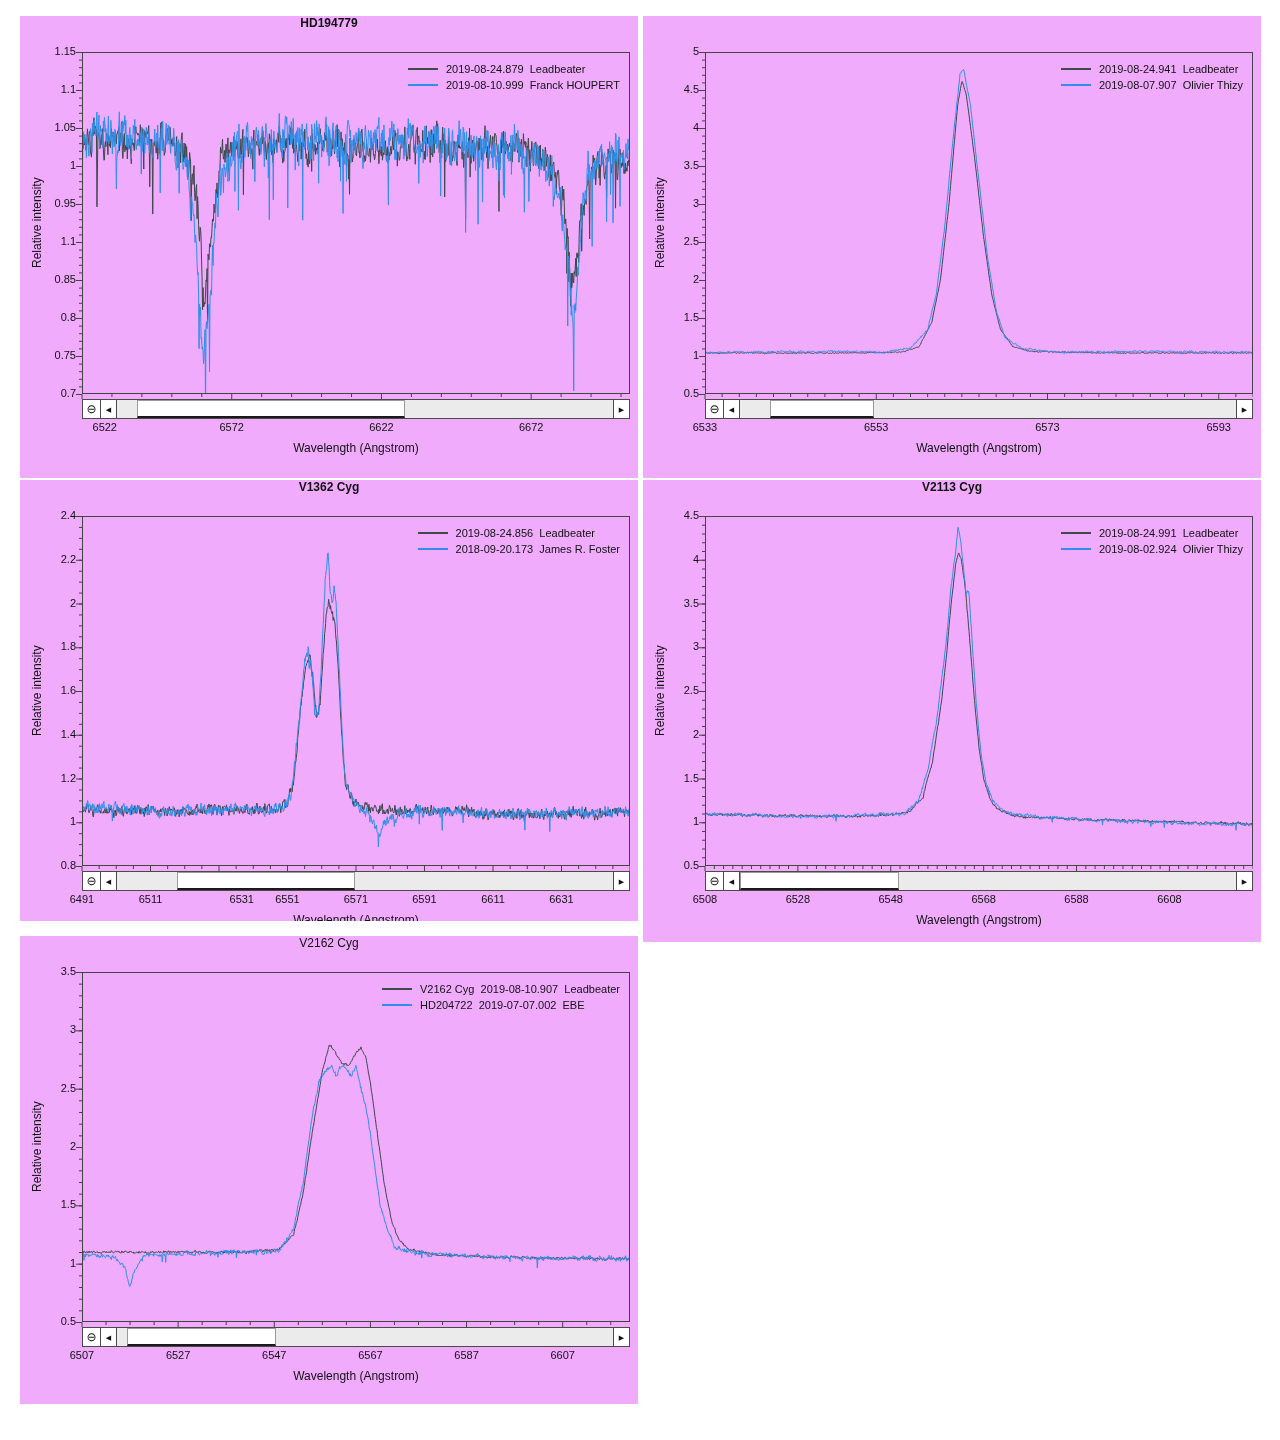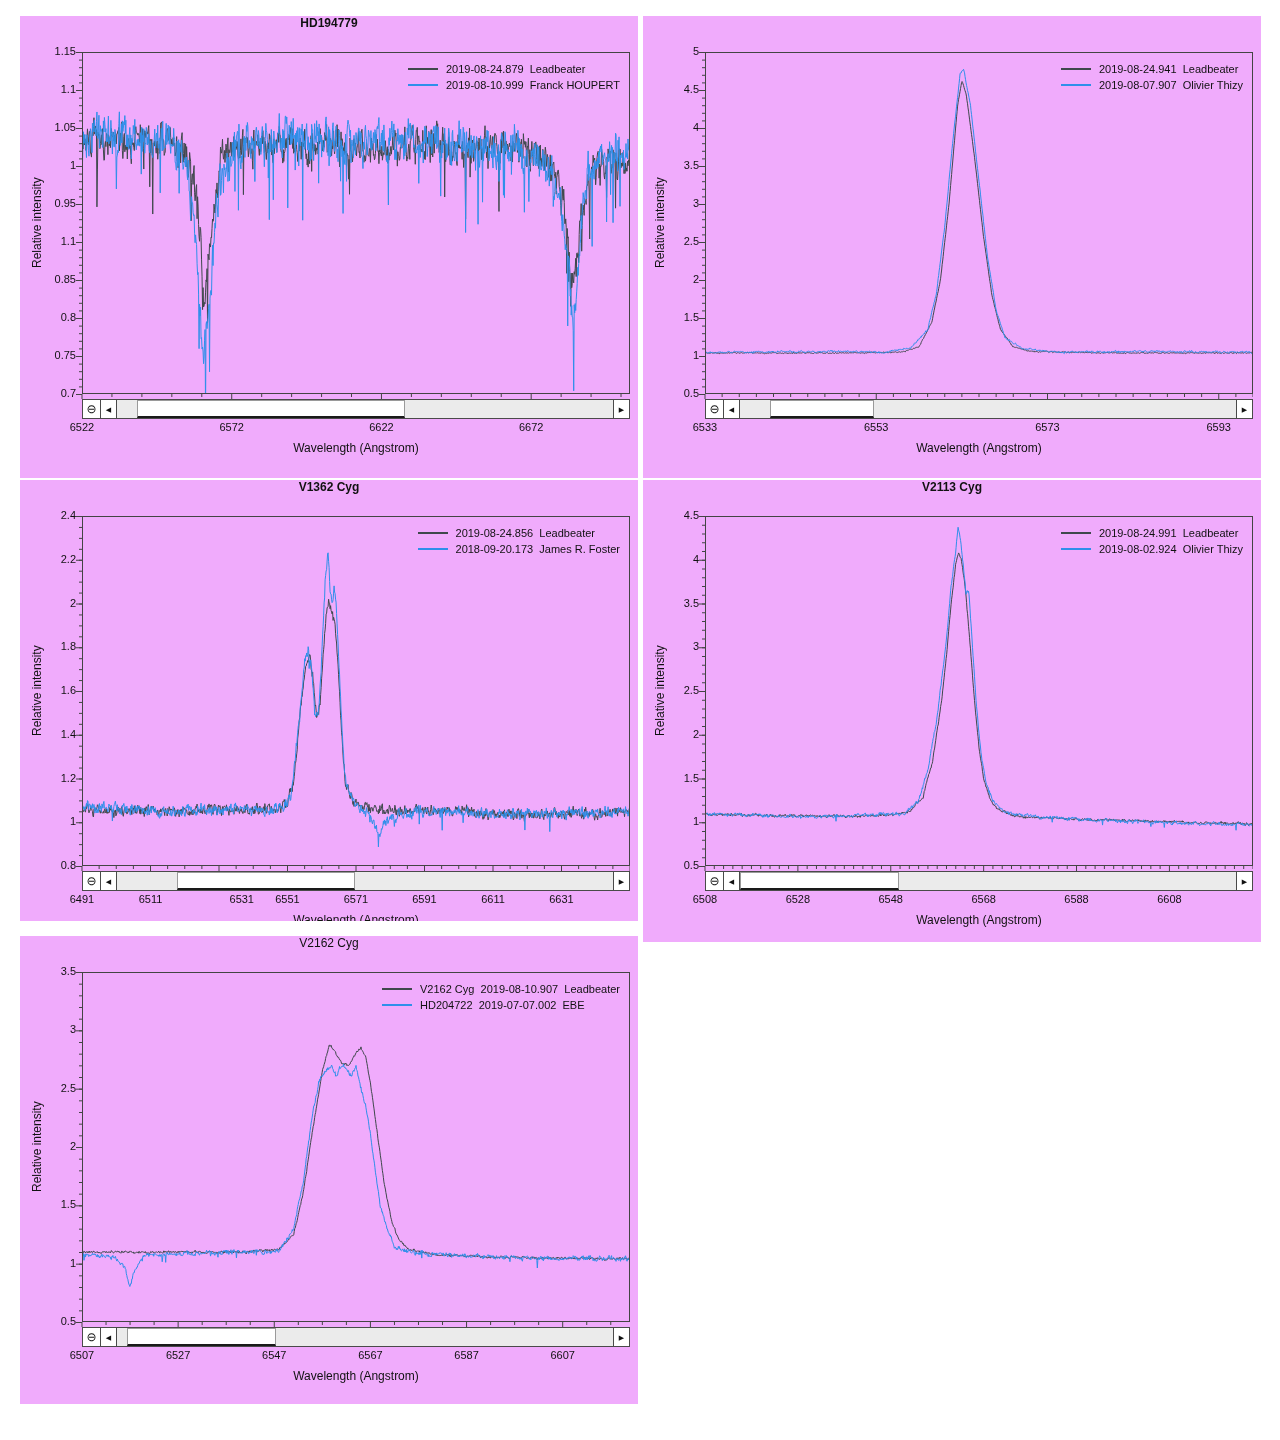--- a/index.html
+++ b/index.html
@@ -147,21 +147,21 @@
         <button class="sb-btn sb-arrow">
           <span>◀</span>
         </button>
         <div class="sb-track">
           <div class="sb-thumb" style="left: 4%; width: 54%;"></div>
         </div>
         <button class="sb-btn sb-arrow sb-right">
           <span>▶</span>
         </button>
       </div>
-      <div class="xtick" style="left: 27px; top: 405px;">6522</div>
+      <div class="xtick" style="left: 27px; top: 405px; text-align: right;">6522</div>
       <div class="xtick" style="left: 176.727px; top: 405px;">6572</div>
       <div class="xtick" style="left: 326.454px; top: 405px;">6622</div>
       <div class="xtick" style="left: 476.18px; top: 405px;">6672</div>
       <div class="xlabel" style="left: 62px; top: 425px; width: 548px;">Wavelength (Angstrom)</div>
     </div>
     <div class="panel" style="left: 643px; top: 16px; width: 618px; height: 462px;">
       <div class="ylabel" style="left: 10px; top: 36px; height: 342px; width: 16px;">Relative intensity</div>
       <div class="canvas-wrap" style="left: 52px; top: 36px; width: 558px; height: 445px;">
         <svg width="558" height="348" viewBox="0 0 558 348">
           <defs>

